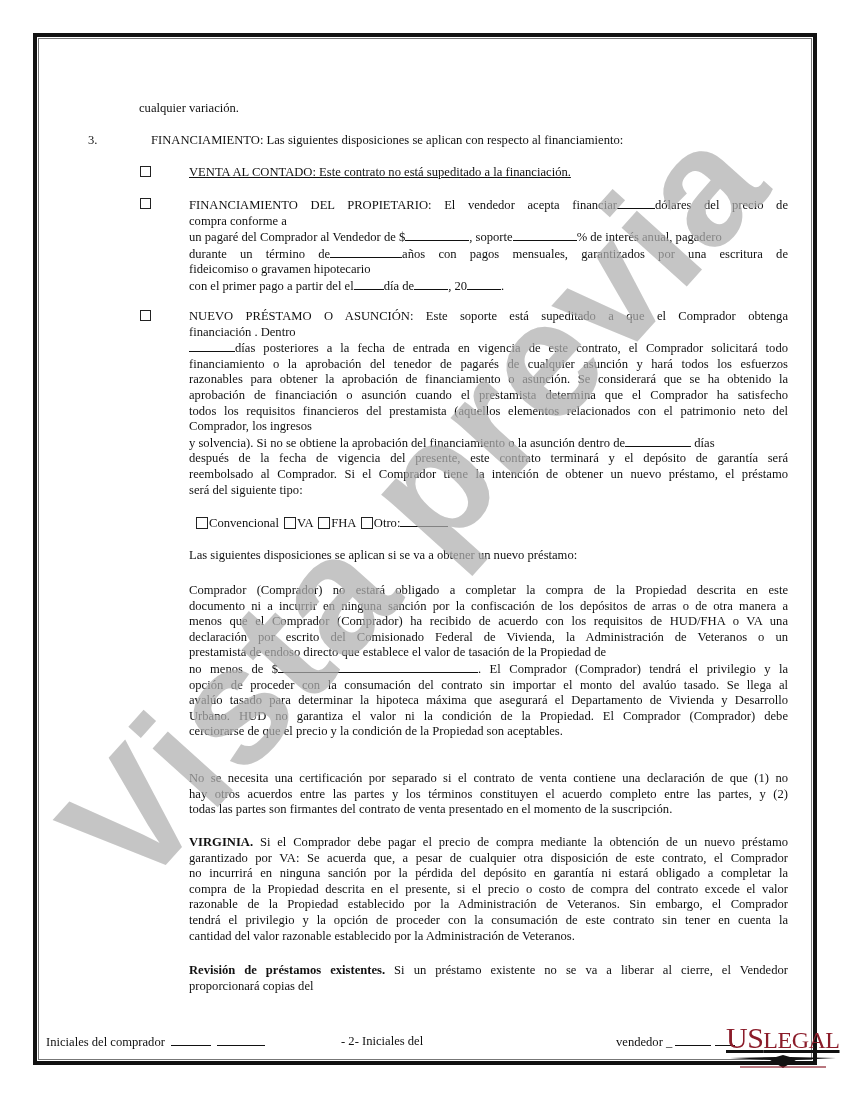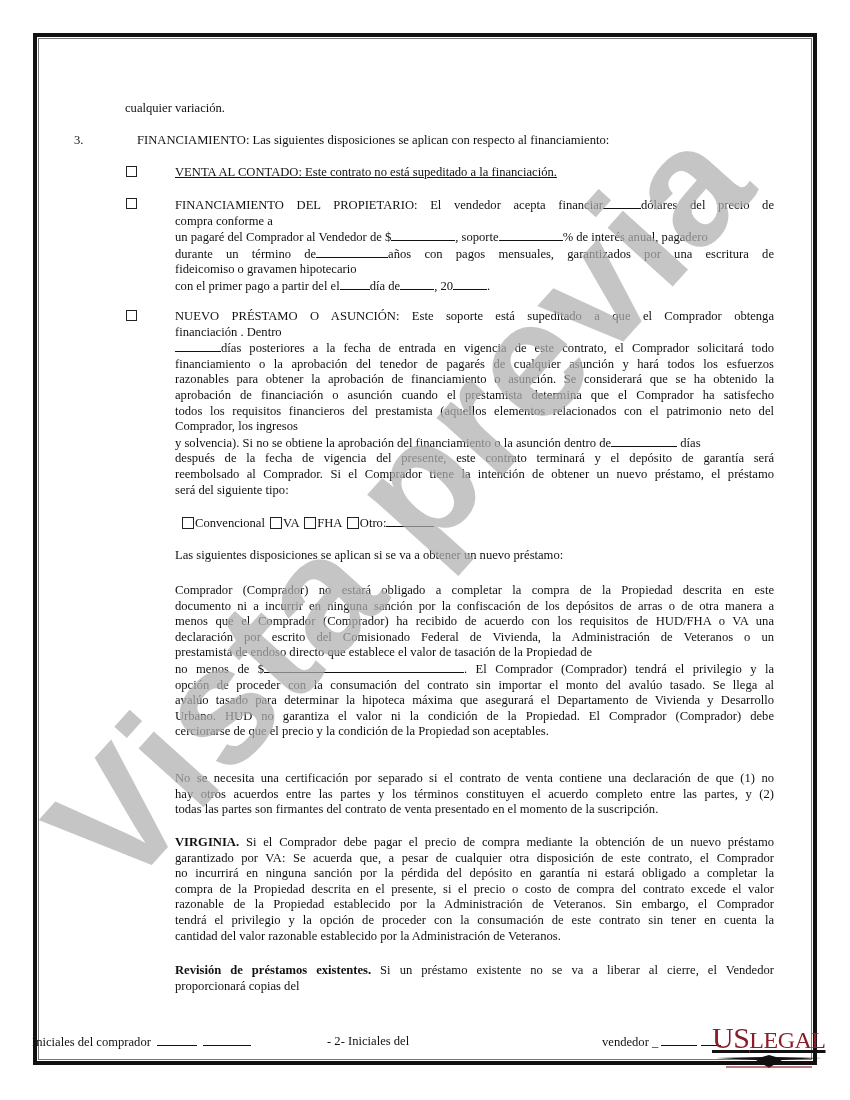--- a/index.html
+++ b/index.html
@@ -2,21 +2,21 @@
 <html><head>
 <meta charset="utf-8">
 <style>
   html, body { margin: 0; padding: 0; background: #ffffff; }
   body { width: 850px; height: 1100px; position: relative; overflow: hidden;
          font-family: "Liberation Serif", "DejaVu Serif", serif; color: #111; }
   .frame-outer { position: absolute; left: 33px; top: 33px; width: 784px; height: 1032px;
                  border: 4px solid #111; box-sizing: border-box; }
   .frame-inner { position: absolute; left: 38px; top: 38px; width: 774px; height: 1022px;
                  border: 1px solid #777; box-sizing: border-box; }
-  .page { position: absolute; left: 4px; top: 0; width: 808px; height: 1100px; font-size: 12.6px; line-height: 15.6px; }
+  .page { position: absolute; left: 18px; top: 0; width: 808px; height: 1100px; font-size: 12.6px; line-height: 15.6px; }
   .abs { position: absolute; }
   .para { position: absolute; left: 171px; width: 599px; text-align: justify; }
   .line { display: block; }
   .just { text-align: justify; text-align-last: justify; }
   .blank { display: inline-block; border-bottom: 1px solid #111; height: 11px; vertical-align: baseline; }
   .cb { position: absolute; width: 11px; height: 11px; border: 1px solid #222; box-sizing: border-box; background: #fff; }
   .icb { display: inline-block; width: 12px; height: 12px; border: 1px solid #222; box-sizing: border-box; vertical-align: -2px; margin-right: 1px; }
   b { font-weight: bold; }
   .watermark { position: absolute; left: 395px; top: 505px; transform: translate(-50%, -50%) rotate(-48deg);
                font-family: "Liberation Sans", "DejaVu Sans", sans-serif; font-weight: bold; font-size: 166px;

